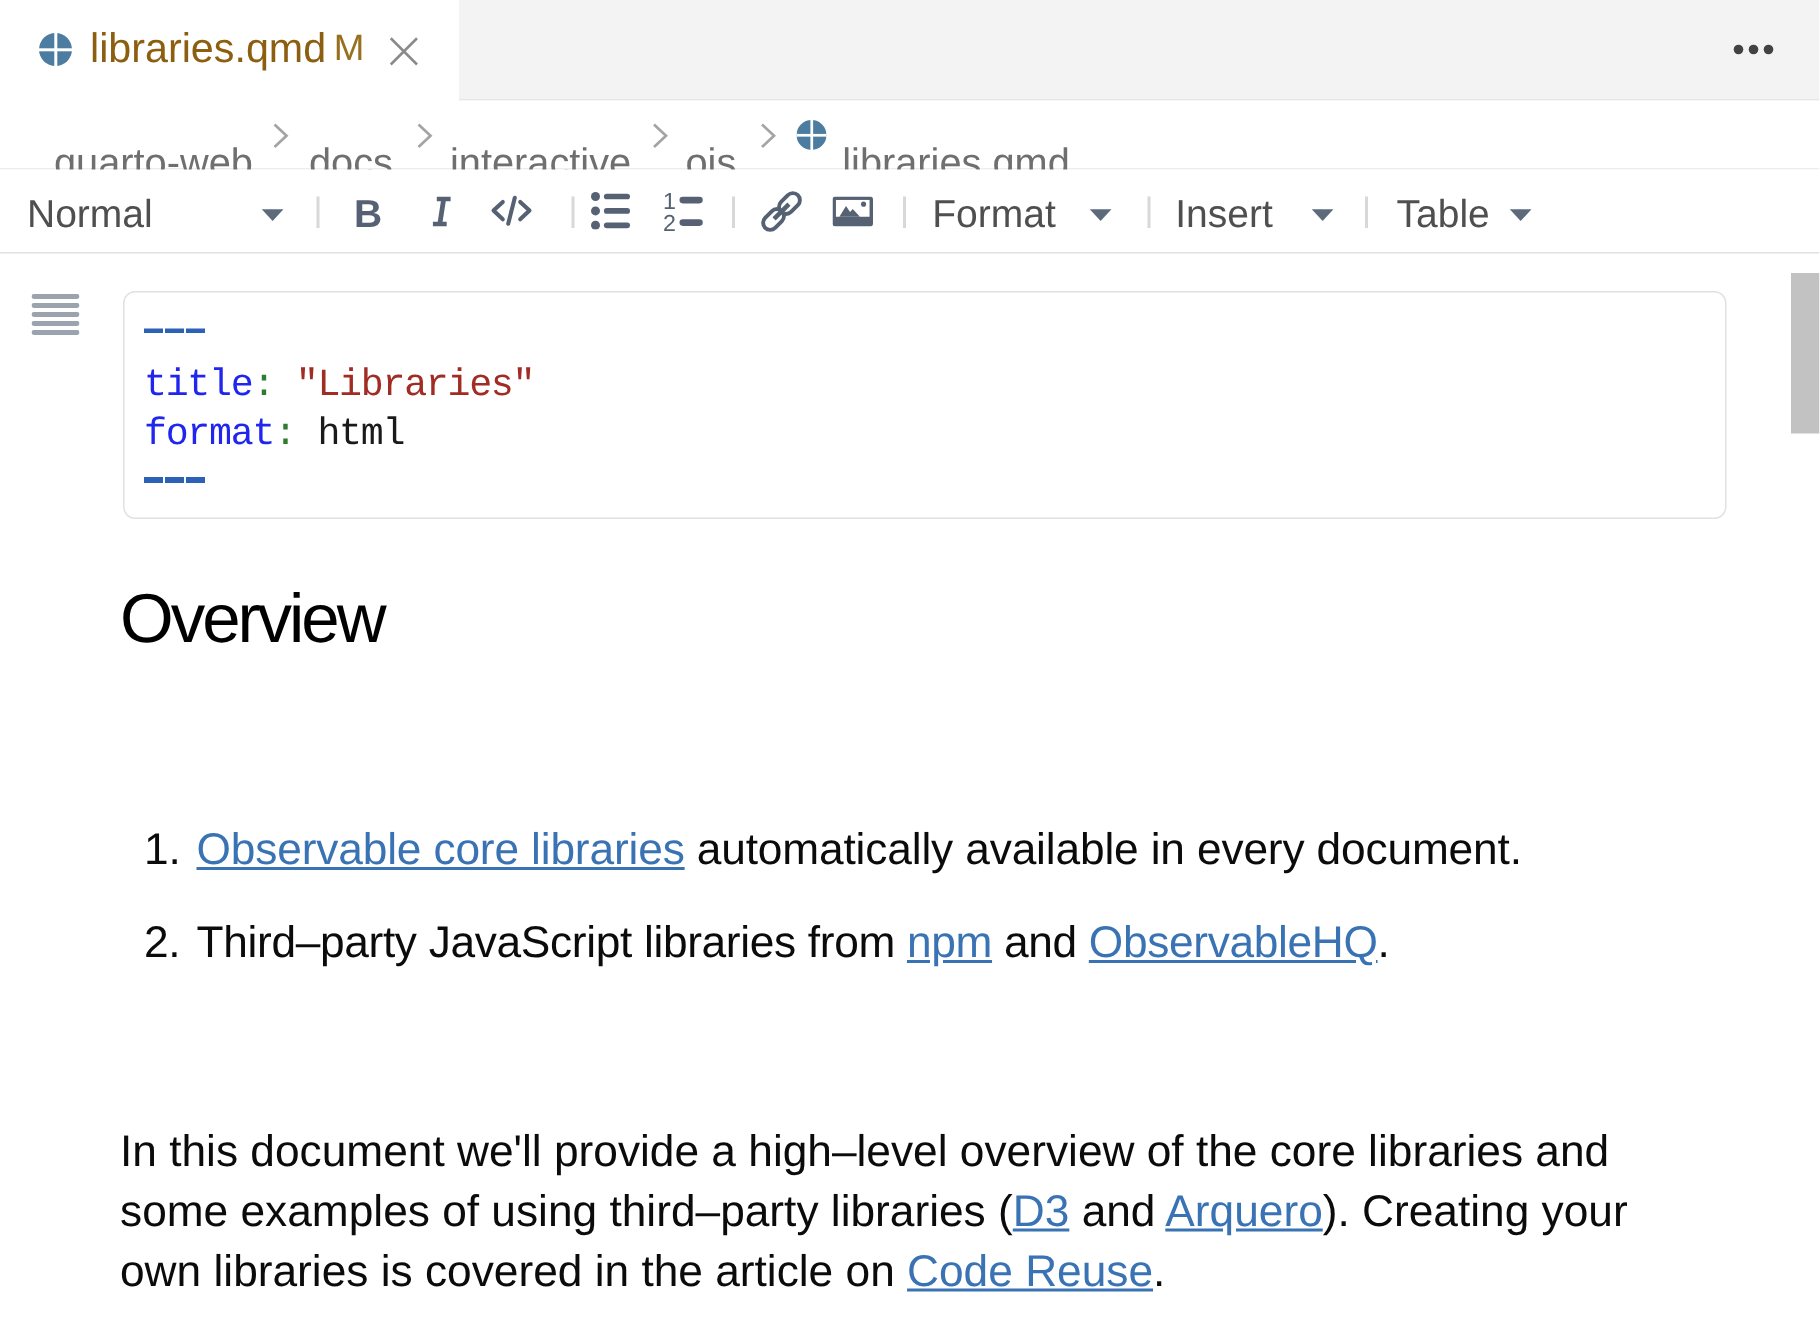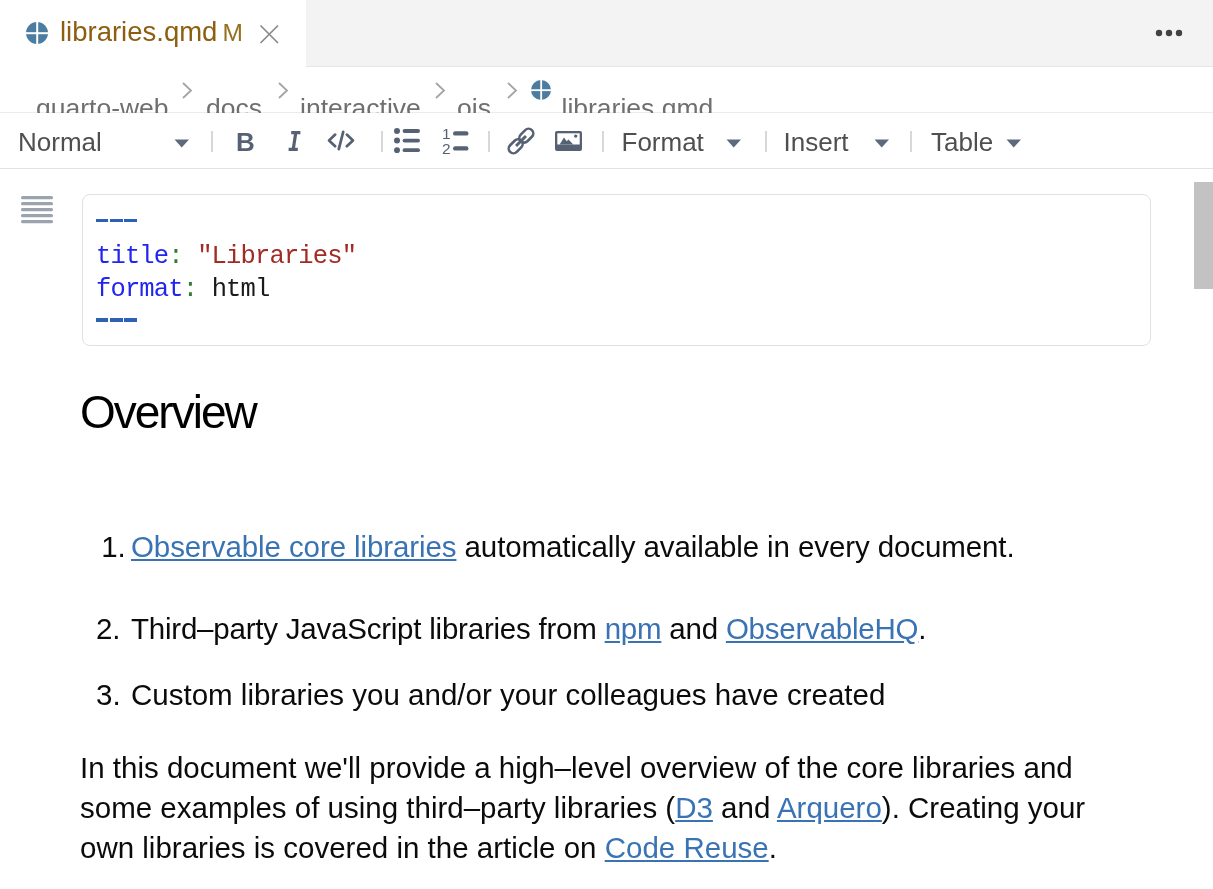--- a/index.html
+++ b/index.html
@@ -35,21 +35,21 @@
 .cdash { display:inline-block; width:41.9px; height:3.3px; background:repeating-linear-gradient(90deg,#2b62b5 0 12.5px,rgba(0,0,0,0) 12.5px 14.15px); vertical-align:7.7px; }
 .ckey { color:#2026ee; }
 .ccolon { color:#2e7d2e; }
 .cstr { color:#a02c24; }
 .cplain { color:#1a1a1a; }
 
 #h1 { left:80px; top:387px; font-size:46px; font-weight:normal; letter-spacing:-2px; line-height:50px; color:#000; }
 .body { font-size:29.5px; line-height:40px; color:#0b0b0b; }
 #p1 { left:80px; top:473px; }
 .li { left:96px; }
-#li1 { top:527px; letter-spacing:-0.1px;text-align:center; }
+#li1 { top:547px; letter-spacing:-0.1px; }
 #li2 { top:608.5px; letter-spacing:-0.22px; }
 #li3 { top:674.5px; }
 .num { display:inline-block; width:35px; }
 #p2 { left:80px; top:748px; }
 a { color:#3a73b4; }
 #scrollthumb { left:1194px; top:182px; width:19px; height:107px; background:#c2c2c2; }
 </style>
 </head>
 <body>
 <div id="page">
@@ -166,17 +166,16 @@
 </svg>
 <div class="abs" id="codeblock"></div>
 <div class="abs" id="code"><span class="cdash"></span>
 <span class="ckey">title</span><span class="ccolon">:</span> <span class="cstr">"Libraries"</span>
 <span class="ckey">format</span><span class="ccolon">:</span> <span class="cplain">html</span>
 <span class="cdash"></span></div>
 
 <div class="abs" id="h1">Overview</div>
 <div class="abs body li" id="li1"><span class="num">1.</span><a href="#">Observable core libraries</a> automatically available in every document.</div>
 <div class="abs body li" id="li2"><span class="num">2.</span>Third–party JavaScript libraries from <a href="#">npm</a> and <a href="#">ObservableHQ</a>.</div>
-<div class="abs body li" id="li3"><span class="num">3.</span>Custom libraries you and/or your colleagues have created</div>
 <div class="abs body" id="p2">In this document we'll provide a high–level overview of the core libraries and<br>some examples of using third–party libraries (<a href="#">D3</a> and <a href="#">Arquero</a>). Creating your<br>own libraries is covered in the article on <a href="#">Code Reuse</a>.</div>
 
 <div class="abs" id="scrollthumb"></div>
 </div>
 
 </body></html>

